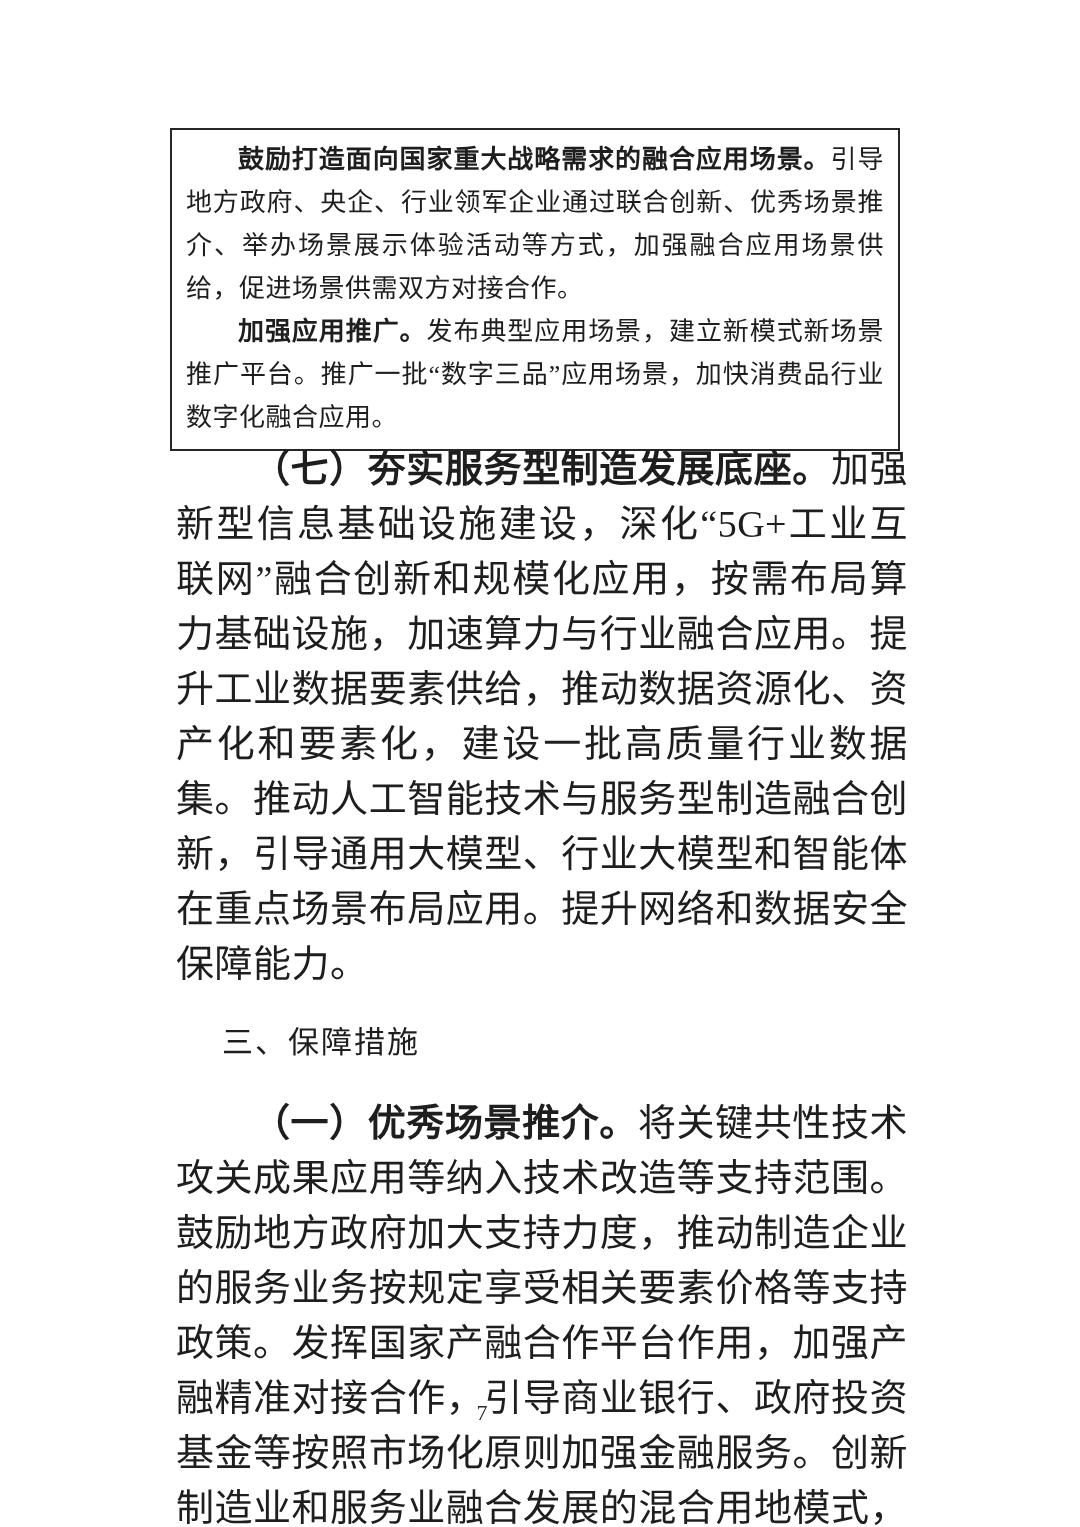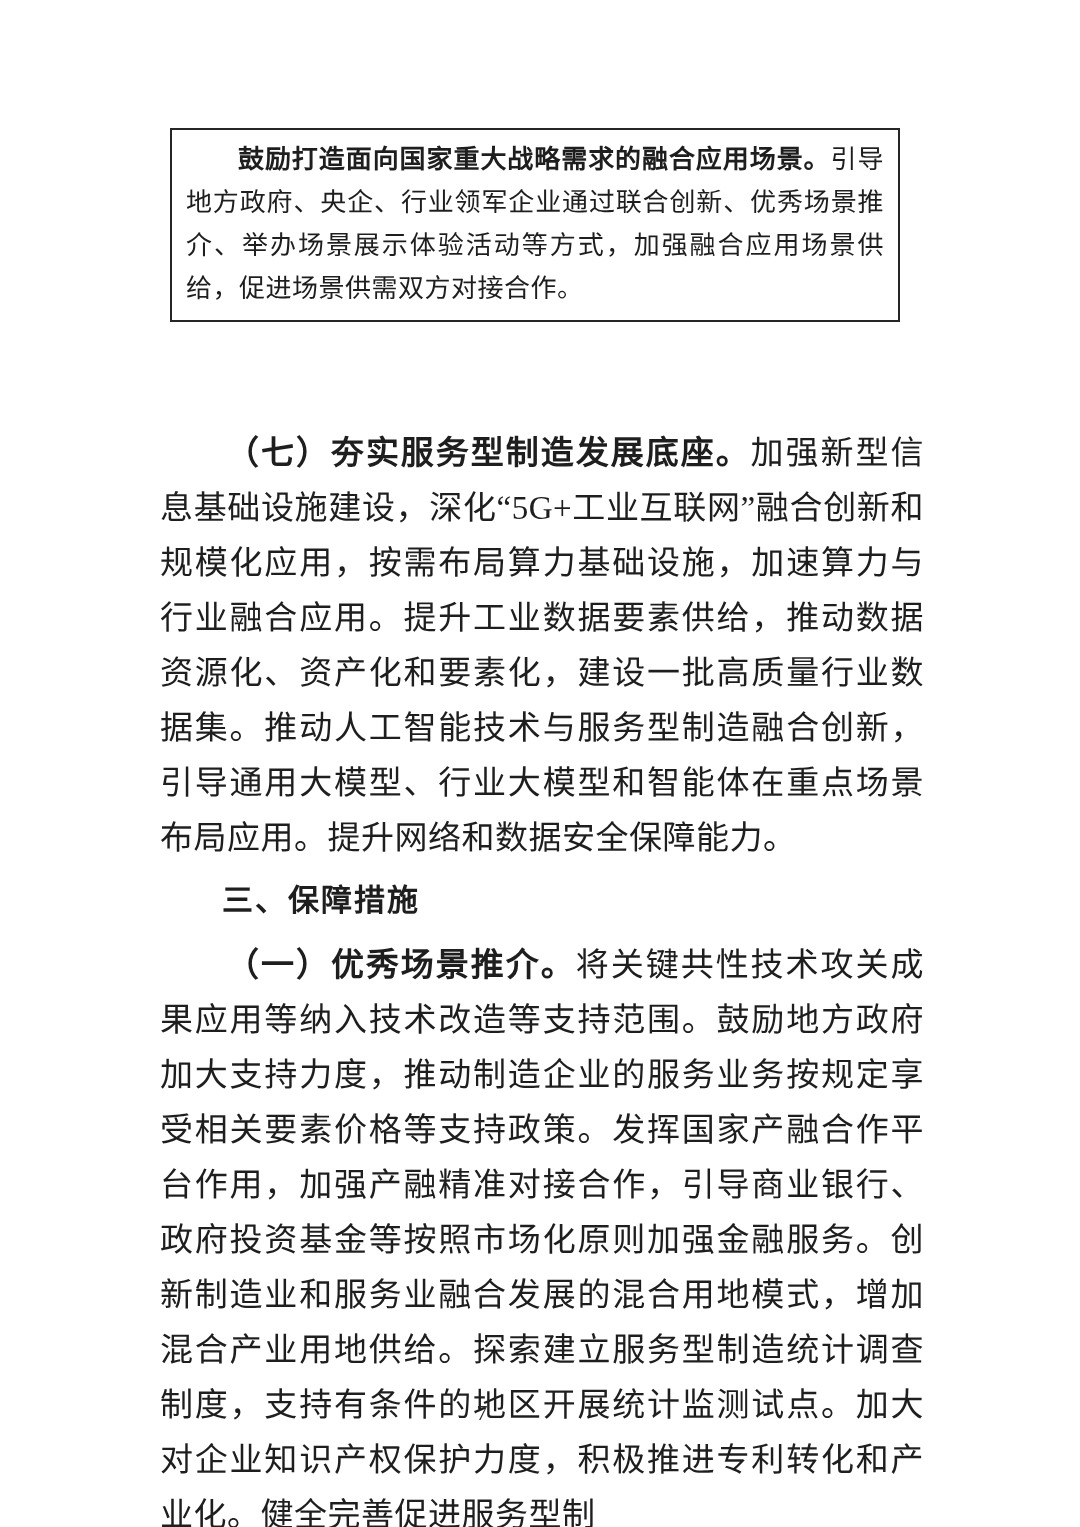--- a/index.html
+++ b/index.html
@@ -38,55 +38,56 @@
     font-weight: bold;
   }
   
   .main-content {
     position: absolute;
     top: 426px;
     left: 160px;
     width: 764px;
   }
   .main-content p {
-    margin: 0;
-    font-size: 33px;
+    margin: 16px;
+    font-size: 38px;
     line-height: 55px;
     text-indent: 2em;
     text-align: justify;
     letter-spacing: 0.5px;
   }
   .section-heading {
     margin: 0;
     padding: 7px 0 10px 0;
     font-size: 31px;
     line-height: 55px;
     text-indent: 2em;
     font-family: "Liberation Sans", "DejaVu Sans", sans-serif;
-    font-weight: 700;
+    font-weight: 400;
     letter-spacing: 2px;
   }
   .page-number {
     position: absolute;
     top: 1398px;
     left: 0;
     width: 100%;
     text-align: center;
     font-size: 22px;
     line-height: 30px;
     color: #2a2a2a;
   }
 </style>
 </head>
 <body>
 
 <div class="page">
 
   <div class="callout-box">
     <p><span class="lead">鼓励打造面向国家重大战略需求的融合应用场景。</span><span>引导地方政府、央企、行业领军企业通过联合创新、优秀场景推介、举办场景展示体验活动等方式，加强融合应用场景供给，促进场景供需双方对接合作。</span></p>
+    <p><span class="lead">加强应用推广。</span><span>发布典型应用场景，建立新模式新场景推广平台。推广一批“数字三品”应用场景，加快消费品行业数字化融合应用。</span></p>
   </div>
 
   <div class="main-content">
     <p><span class="lead">（七）夯实服务型制造发展底座。</span><span>加强新型信息基础设施建设，深化“5G+工业互联网”融合创新和规模化应用，按需布局算力基础设施，加速算力与行业融合应用。提升工业数据要素供给，推动数据资源化、资产化和要素化，建设一批高质量行业数据集。推动人工智能技术与服务型制造融合创新，引导通用大模型、行业大模型和智能体在重点场景布局应用。提升网络和数据安全保障能力。</span></p>
 
     <h2 class="section-heading">三、保障措施</h2>
 
     <p><span class="lead">（一）优秀场景推介。</span><span>将关键共性技术攻关成果应用等纳入技术改造等支持范围。鼓励地方政府加大支持力度，推动制造企业的服务业务按规定享受相关要素价格等支持政策。发挥国家产融合作平台作用，加强产融精准对接合作，引导商业银行、政府投资基金等按照市场化原则加强金融服务。创新制造业和服务业融合发展的混合用地模式，增加混合产业用地供给。探索建立服务型制造统计调查制度，支持有条件的地区开展统计监测试点。加大对企业知识产权保护力度，积极推进专利转化和产业化。健全完善促进服务型制</span></p>
   </div>
 

